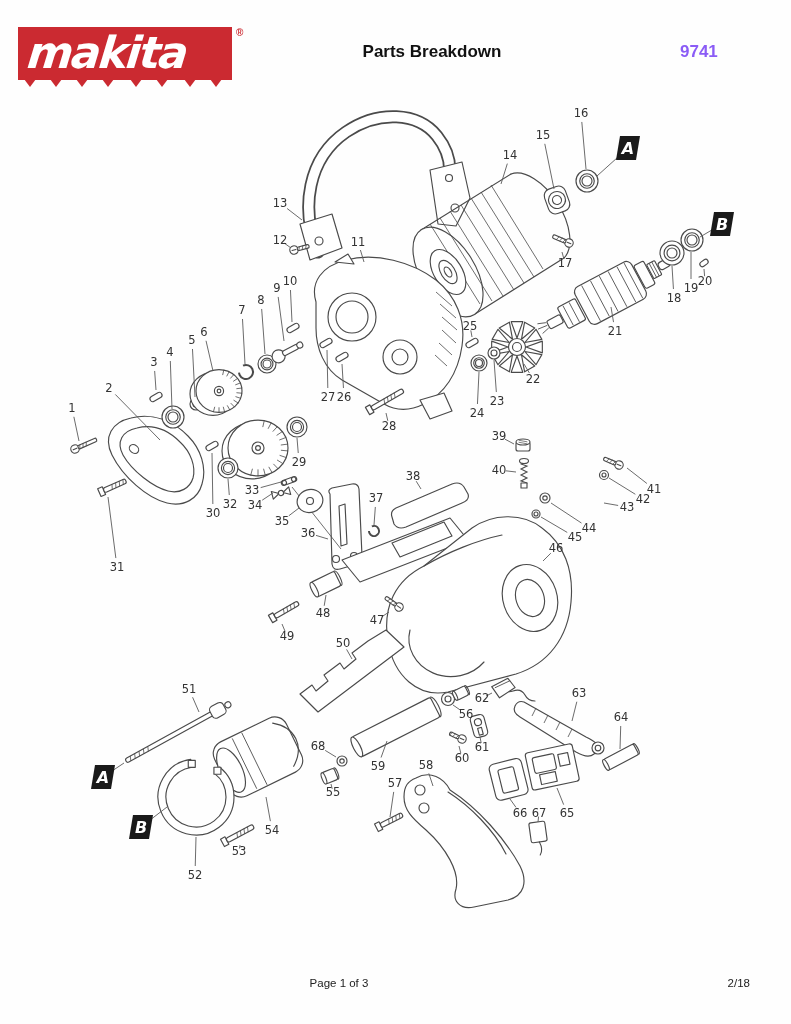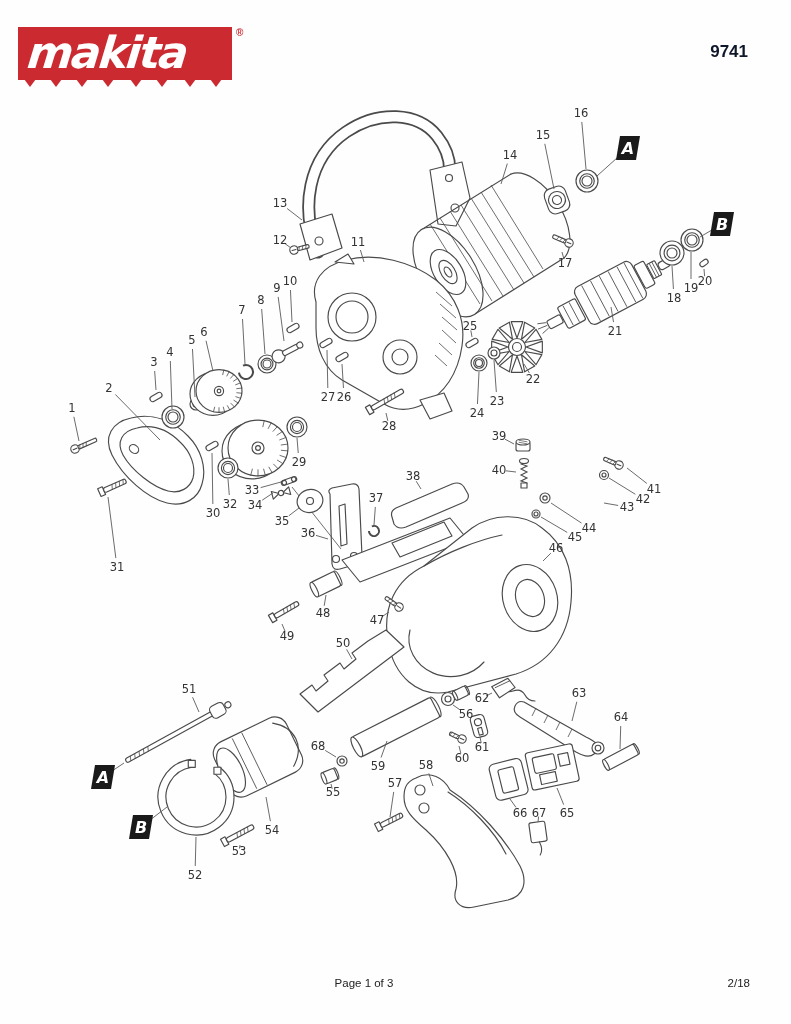--- a/index.html
+++ b/index.html
@@ -8,24 +8,24 @@
   
   #logo{position:absolute;left:18px;top:27px;width:214px;height:53px;background:#cb2a31;}
   #logo .word{position:absolute;left:10px;top:-2px;width:100%;height:100%;color:#fff;
         font-family:"DejaVu Sans",sans-serif;font-weight:bold;font-style:italic;
         font-size:44px;line-height:55px;letter-spacing:-2px;transform:skewX(-6deg);}
   .tri{position:absolute;bottom:-7px;width:0;height:0;border-left:6px solid transparent;
        border-right:6px solid transparent;border-top:8px solid #cb2a31;}
   #reg{position:absolute;left:236px;top:27px;color:#cb2a31;font-size:10px;font-weight:bold;}
   #title{position:absolute;left:322px;top:42px;width:220px;text-align:center;
          font-size:17px;font-weight:bold;color:#111;}
-  #model{position:absolute;left:680px;top:42px;width:68px;text-align:right;
-         font-size:17px;font-weight:bold;color:#0f172a;}
+  #model{position:absolute;left:680px;top:42px;width:68px;text-align:left;
+         font-size:17px;font-weight:bold;color:#8b5cf6;}
   
-  #pagenum{position:absolute;left:304px;top:977px;width:120px;text-align:center;font-size:11.5px;color:#222;}
+  #pagenum{position:absolute;left:279px;top:977px;width:120px;text-align:center;font-size:11.5px;color:#222;}
   #sheetnum{position:absolute;left:690px;top:977px;width:60px;text-align:right;font-size:11.5px;color:#222;}
   
   svg{position:absolute;left:0;top:0;}
   .ln{fill:#fff;stroke:#4a4a4a;stroke-width:1.15;stroke-linejoin:round;}
   .ln2{fill:none;stroke:#4a4a4a;stroke-width:1.15;stroke-linejoin:round;stroke-linecap:round;}
   .thin{fill:none;stroke:#4a4a4a;stroke-width:0.8;}
   .tube{fill:none;stroke:#4a4a4a;stroke-width:13;stroke-linecap:round;}
   .tubein{fill:none;stroke:#fff;stroke-width:9.5;stroke-linecap:round;}
 </style>
 </head>
@@ -38,20 +38,21 @@
     <span class="tri" style="left:6px"></span>
     <span class="tri" style="left:32px"></span>
     <span class="tri" style="left:58px"></span>
     <span class="tri" style="left:84px"></span>
     <span class="tri" style="left:112px"></span>
     <span class="tri" style="left:138px"></span>
     <span class="tri" style="left:166px"></span>
     <span class="tri" style="left:192px"></span>
   </div>
   <span id="reg">®</span>
+  <div id="title">Parts Breakdown</div>
   <div id="model">9741</div>
 
   <svg id="diagram" width="791" height="1024" viewBox="0 0 791 1024">
 
     <g>
       <path class="tube" d="M318,252 C300,208 308,158 346,132 C378,110 418,112 437,136 C449,151 452,167 448,183"></path>
       <path class="tubein" d="M318,252 C300,208 308,158 346,132 C378,110 418,112 437,136 C449,151 452,167 448,183"></path>
       <path class="ln" d="M300,224 L332,214 L342,248 L310,260 Z"></path>
       <circle class="ln" cx="319" cy="241" r="4"></circle>
       <path class="ln" d="M430,170 L462,162 L470,198 L456,226 L438,224 Z"></path>

